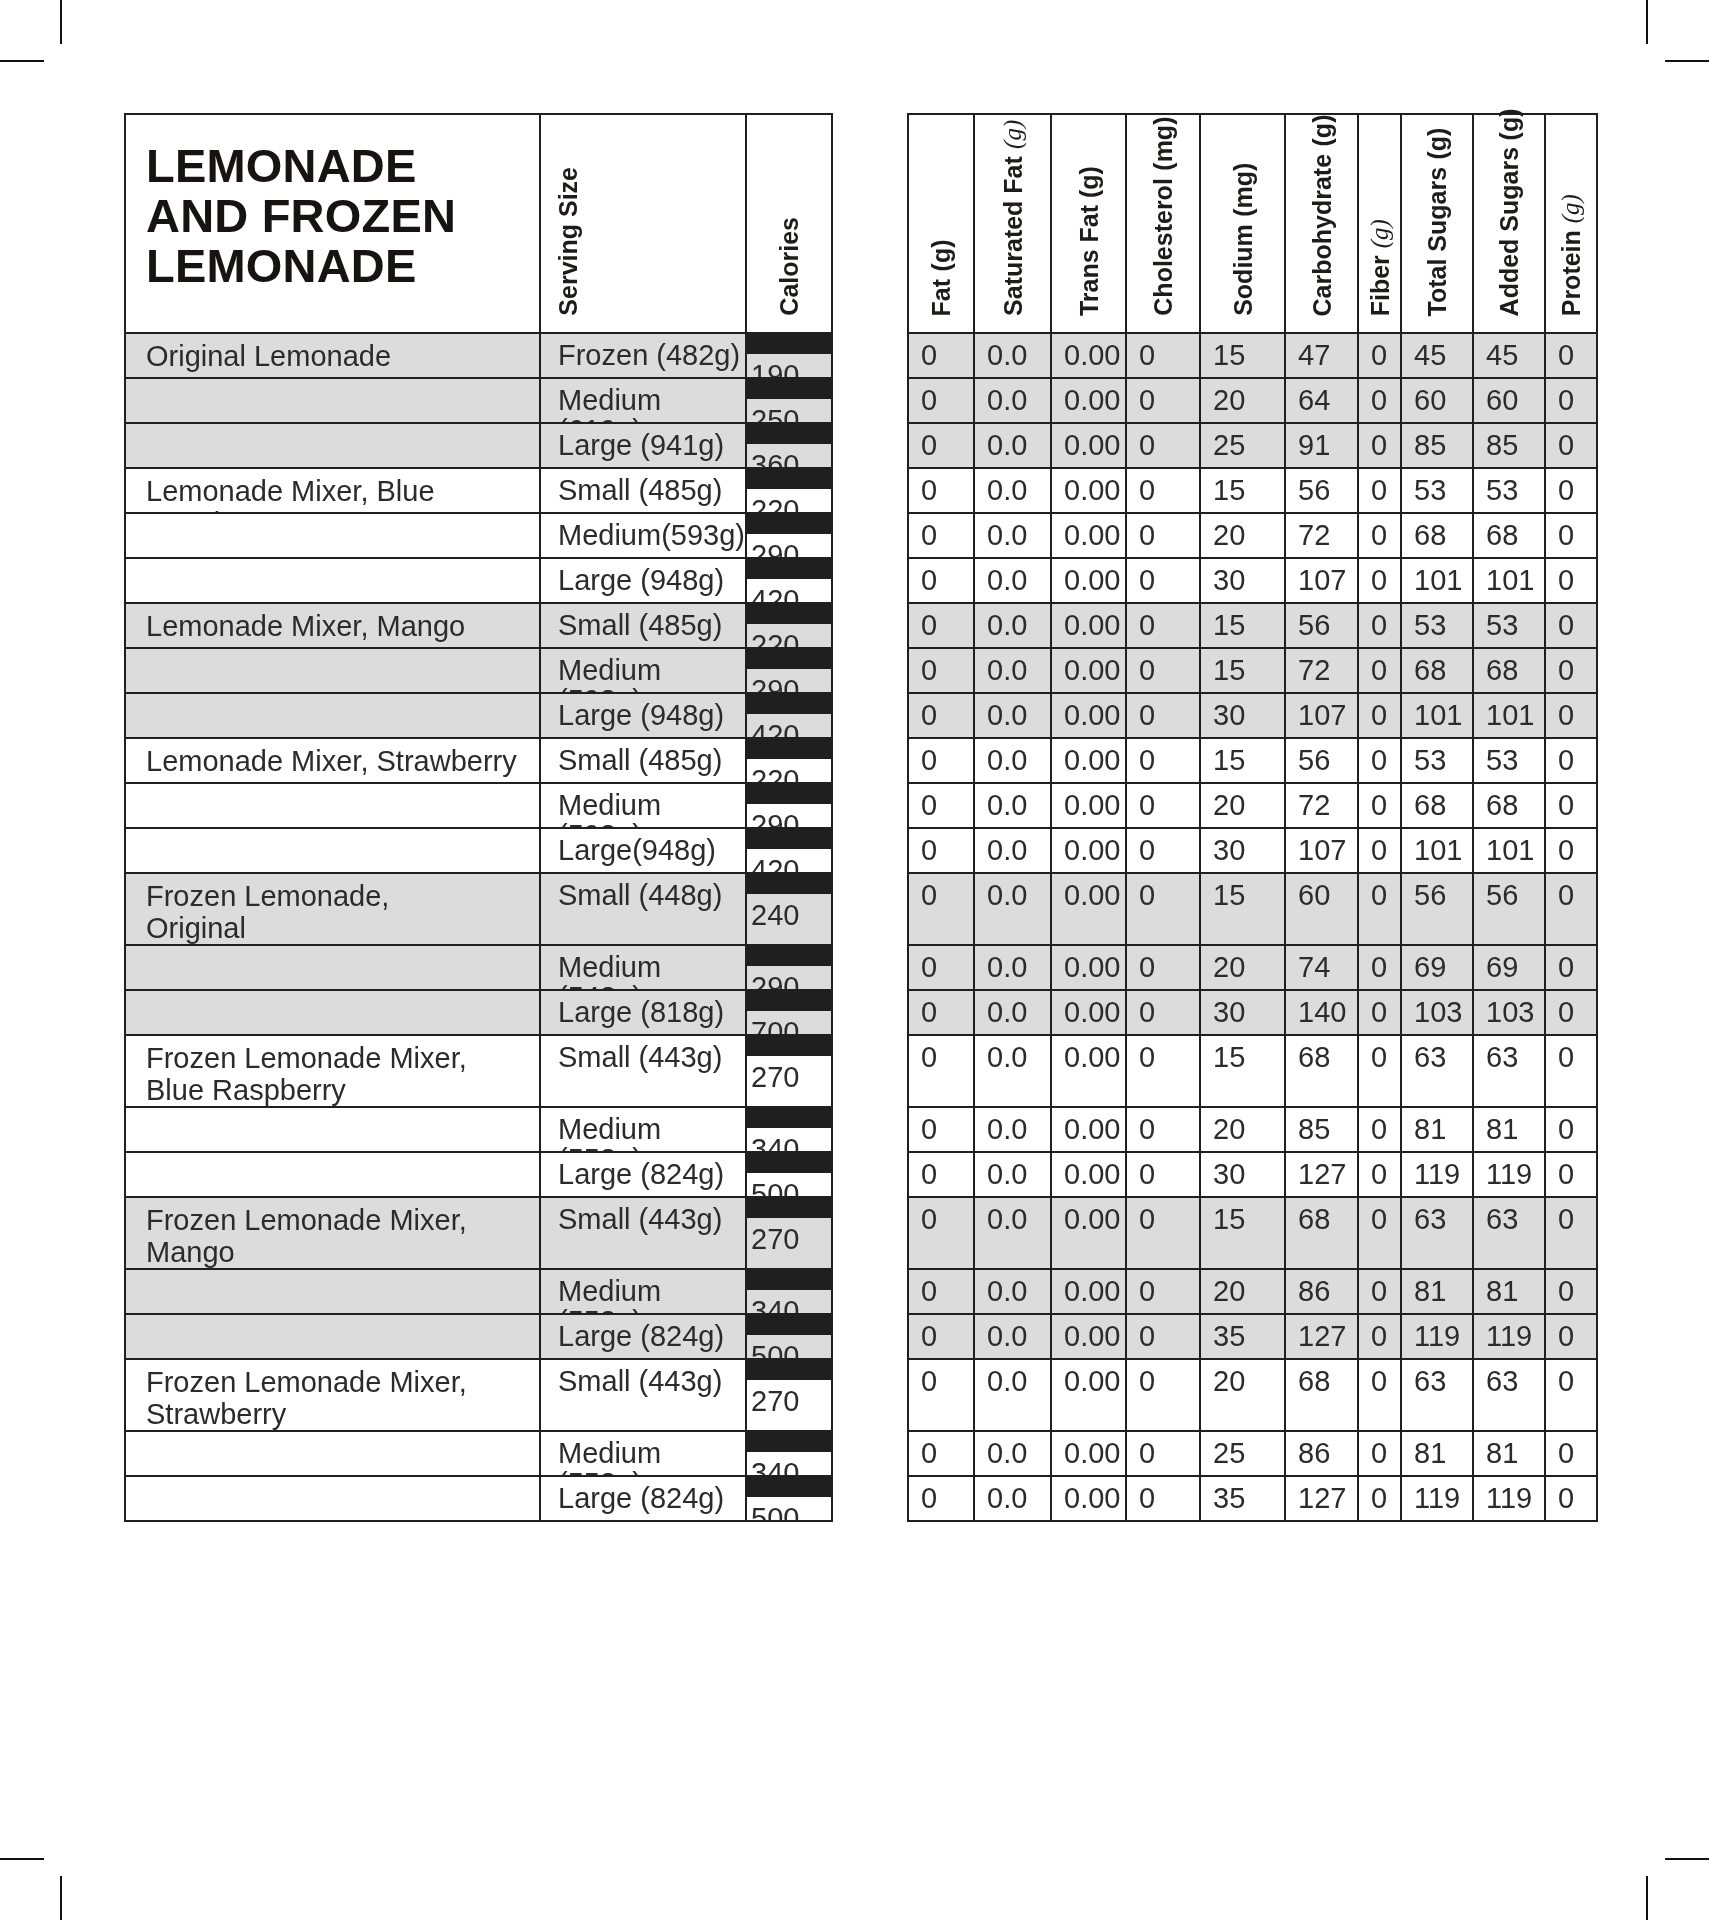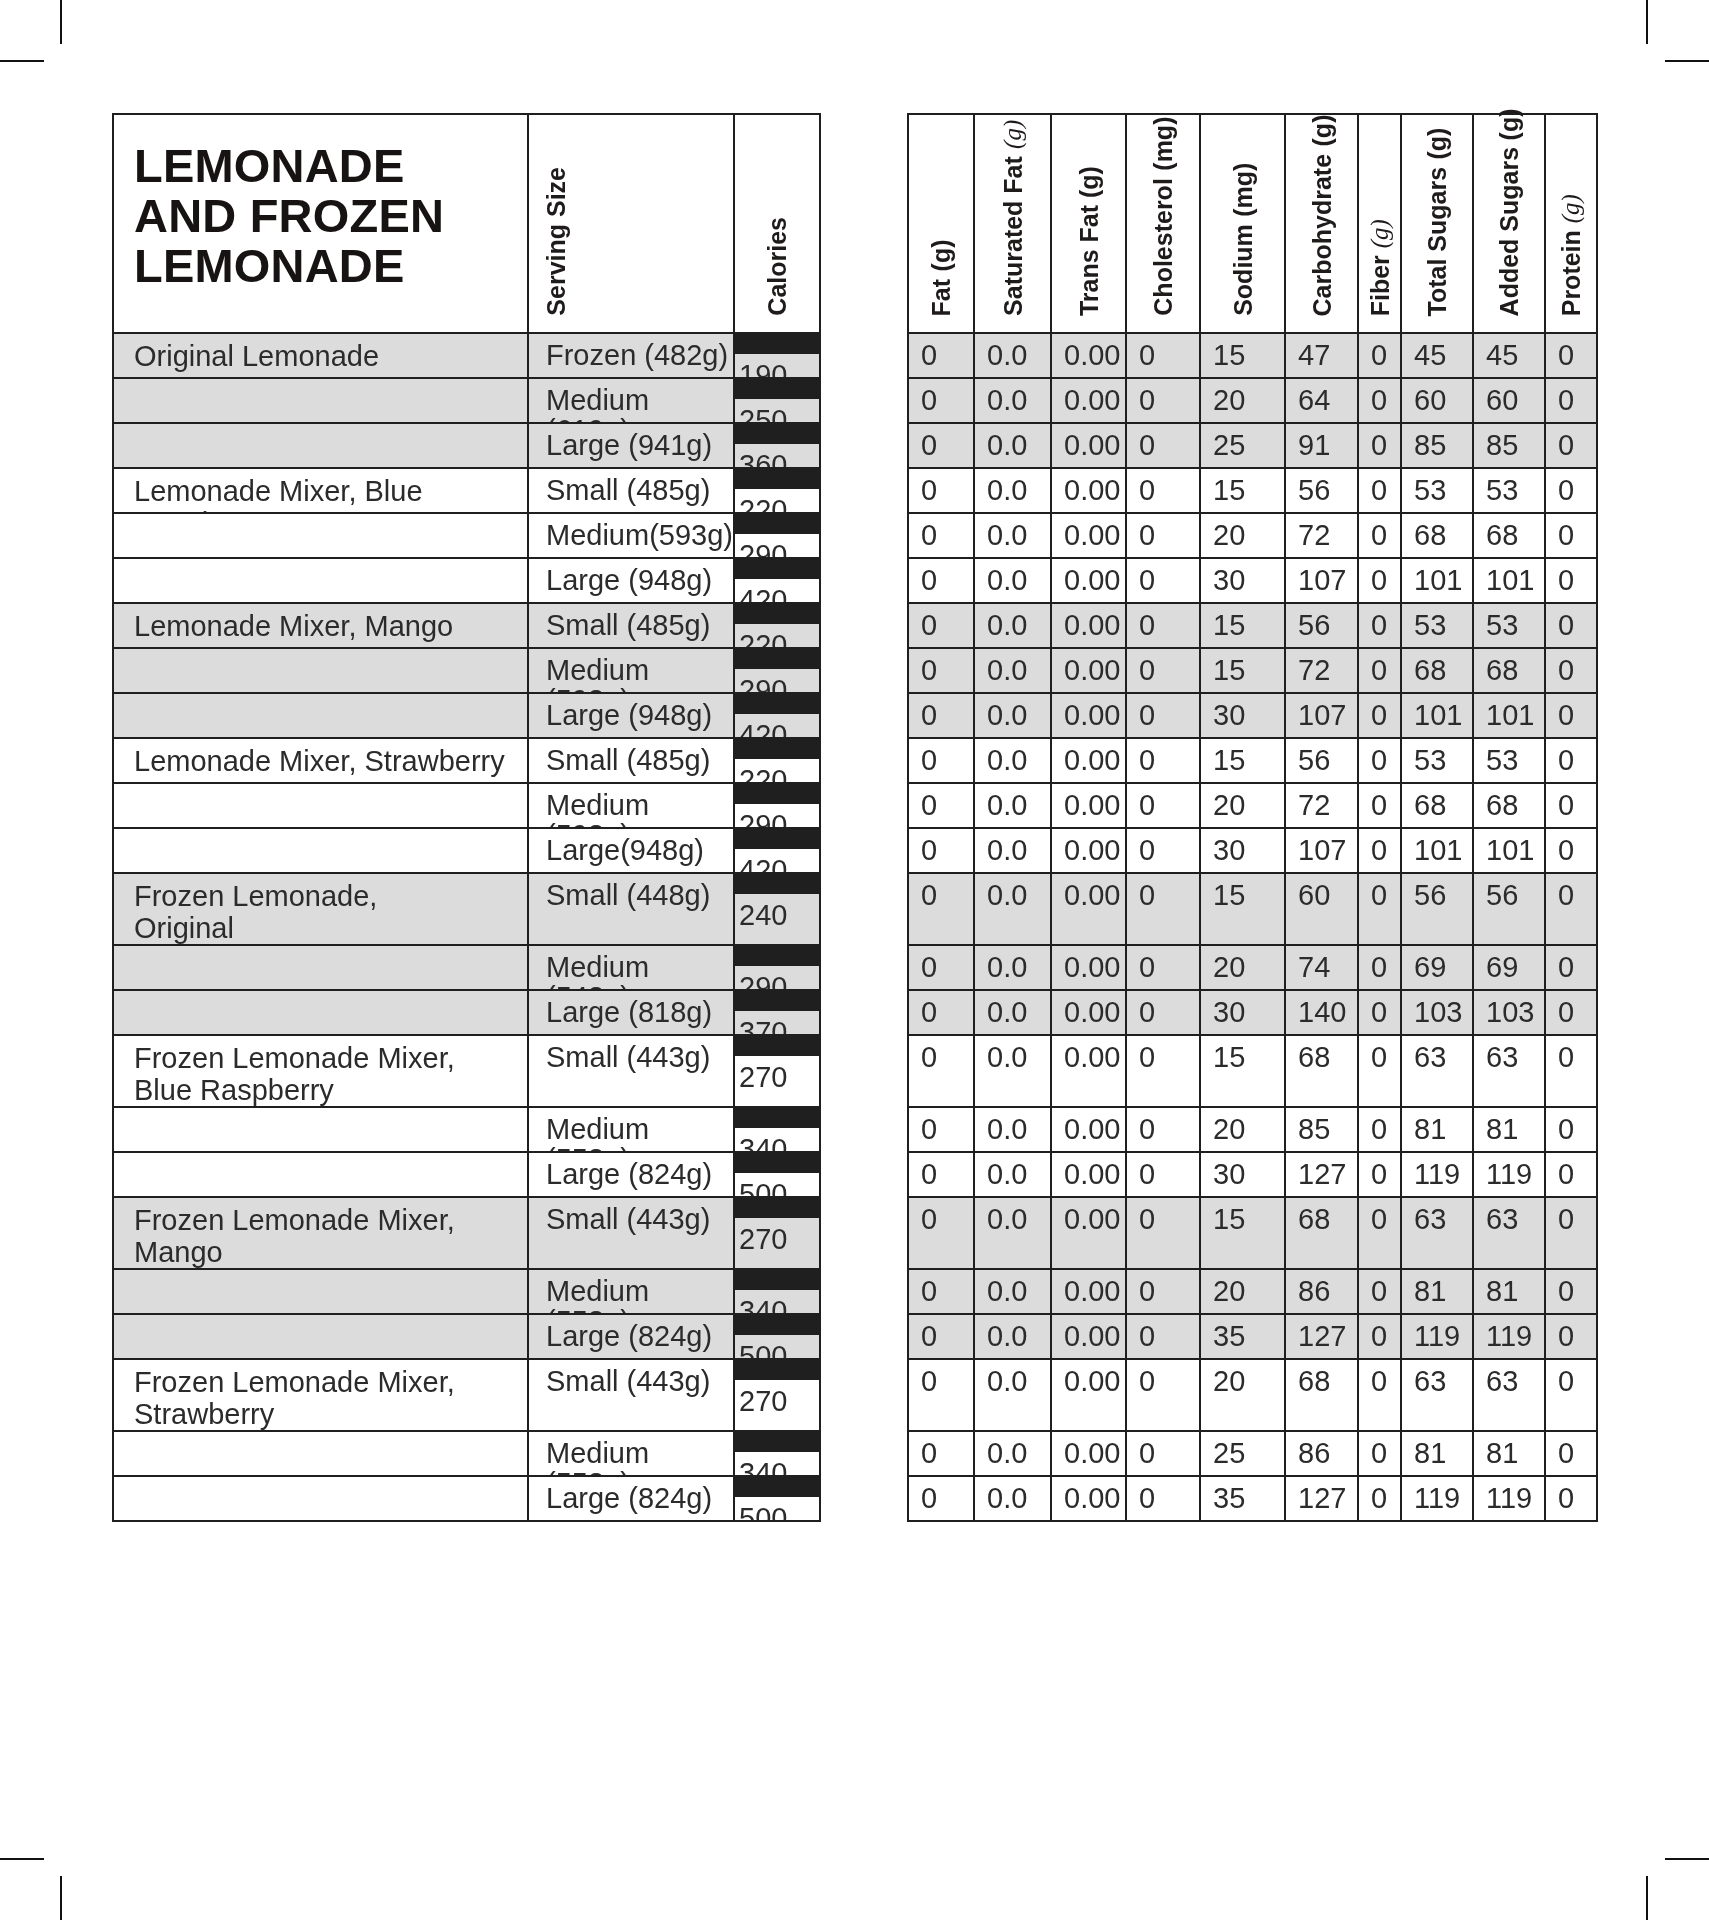--- a/index.html
+++ b/index.html
@@ -11,21 +11,21 @@
   
   .cropmark{position:absolute;background:#111111;}
   .cm-v{width:2px;height:44px;}
   .cm-h{height:2px;width:44px;}
   
   .grid{
     position:absolute;top:113px;
     display:grid;gap:2px;
     background:#1f1f1f;border:2px solid #1f1f1f;
   }
-  #left-grid{left:112px;grid-template-columns:413px 204px 84px;}
+  #left-grid{left:124px;grid-template-columns:413px 204px 84px;}
   #right-grid{left:907px;grid-template-columns:64px 75px 73px 72px 83px 71px 41px 70px 70px 50px;}
   .cell{
     background:#ffffff;
     display:flex;align-items:flex-start;
     font-size:29px;line-height:30px;
     padding-top:6px;box-sizing:border-box;
     white-space:pre-line;
     overflow:hidden;
   }
   .cell.shade{background:#dcdcdc;}
@@ -119,21 +119,21 @@
     <div class="cell calories-cell">420</div>
     <div class="cell name-cell shade">Frozen Lemonade,
 Original</div>
     <div class="cell serving-cell shade">Small (448g)</div>
     <div class="cell calories-cell shade">240</div>
     <div class="cell name-cell shade"></div>
     <div class="cell serving-cell shade">Medium (548g)</div>
     <div class="cell calories-cell shade">290</div>
     <div class="cell name-cell shade"></div>
     <div class="cell serving-cell shade">Large (818g)</div>
-    <div class="cell calories-cell shade">370</div>
+    <div class="cell calories-cell shade">700</div>
     <div class="cell name-cell">Frozen Lemonade Mixer,
 Blue Raspberry</div>
     <div class="cell serving-cell">Small (443g)</div>
     <div class="cell calories-cell">270</div>
     <div class="cell name-cell"></div>
     <div class="cell serving-cell">Medium (553g)</div>
     <div class="cell calories-cell">340</div>
     <div class="cell name-cell"></div>
     <div class="cell serving-cell">Large (824g)</div>
     <div class="cell calories-cell">500</div>

